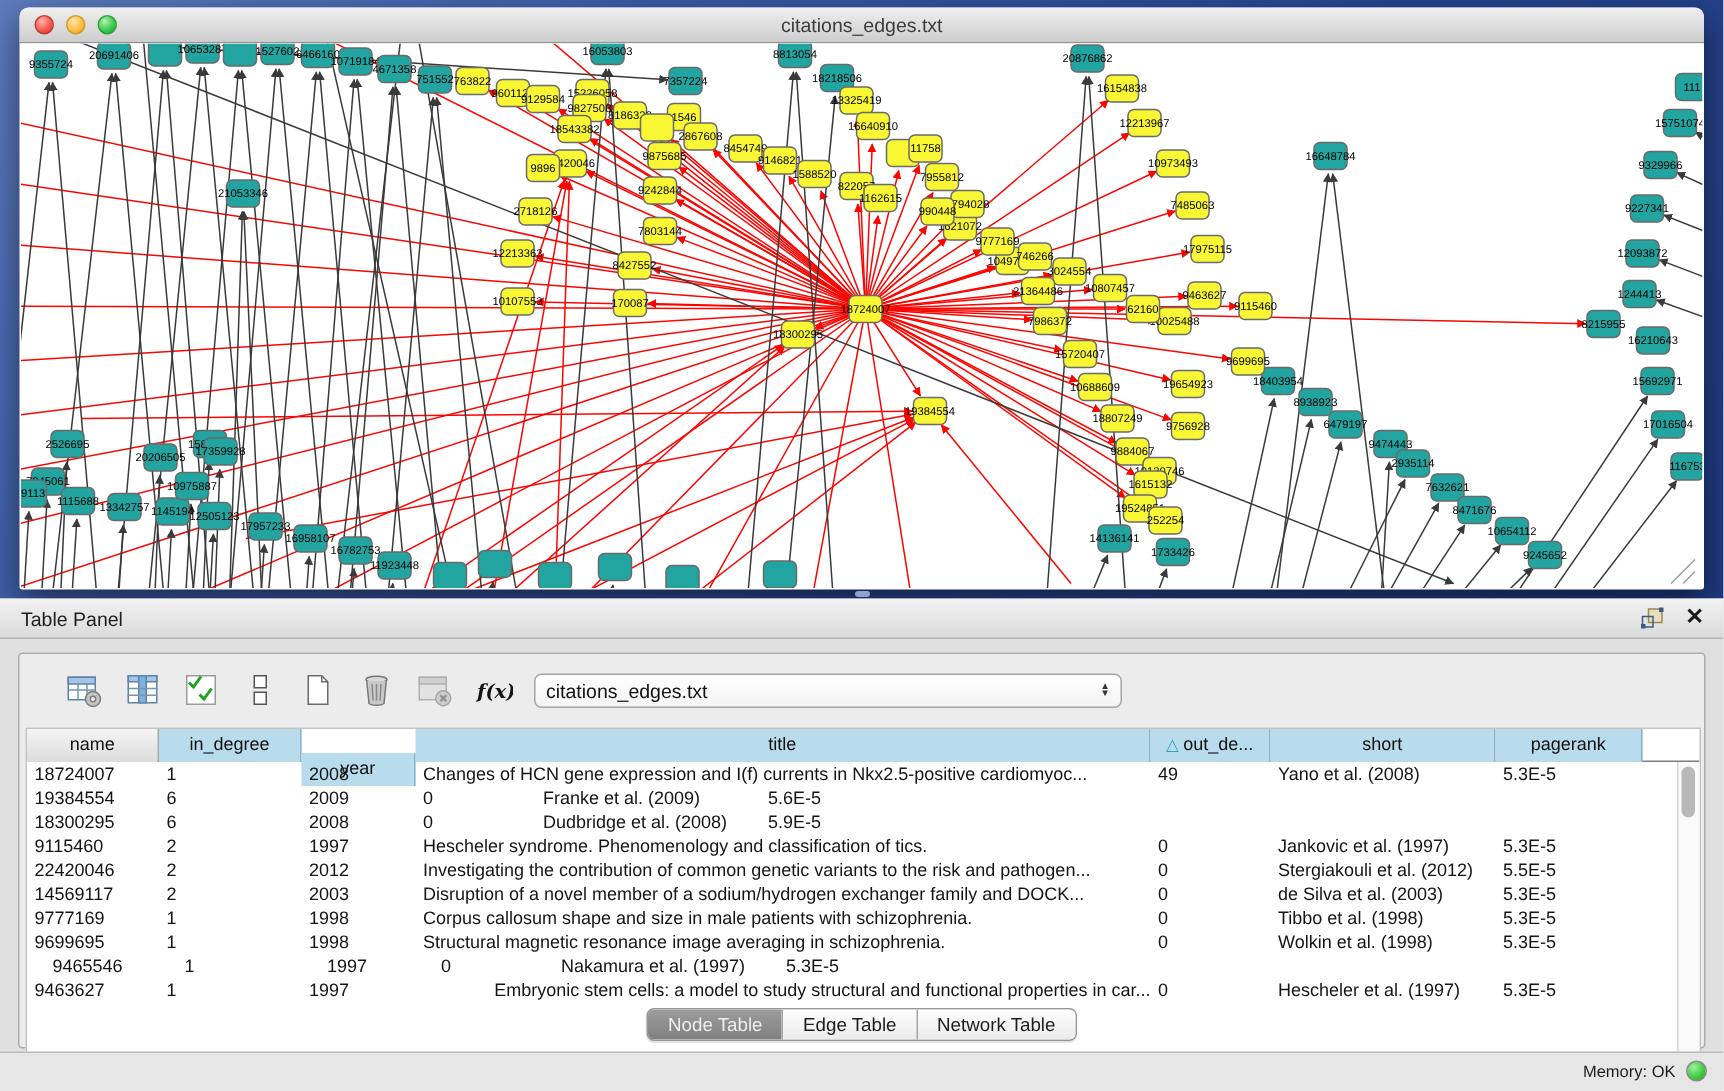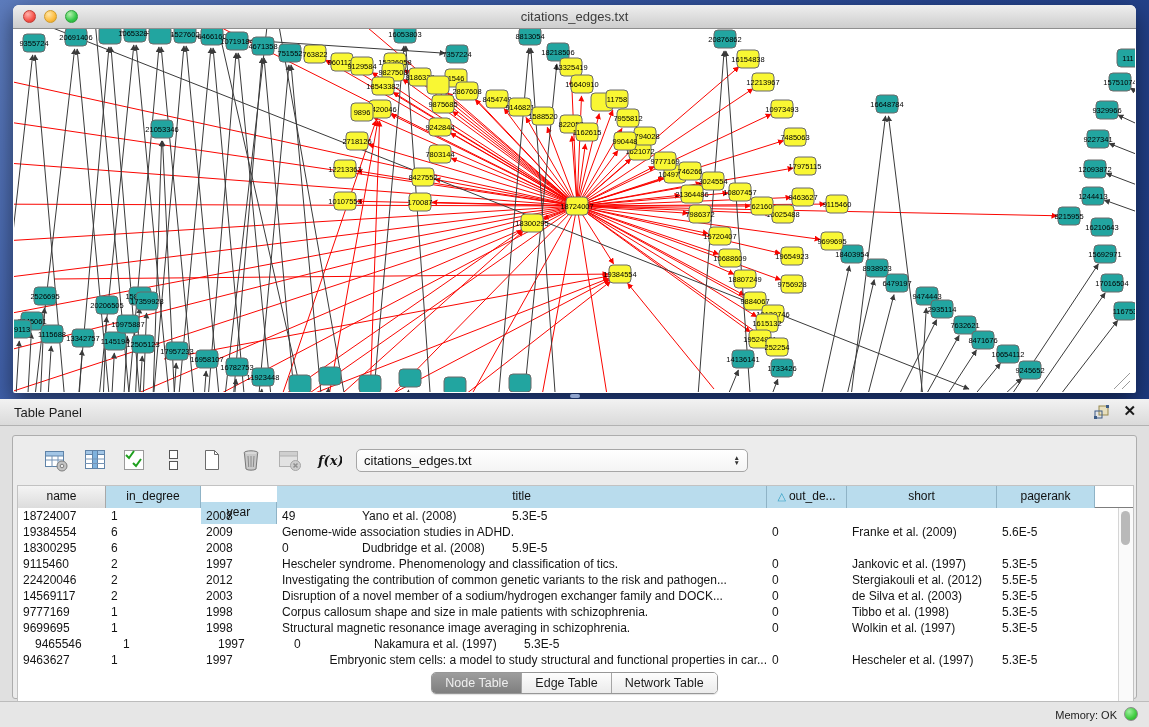--- a/index.html
+++ b/index.html
@@ -857,29 +857,29 @@
           <div class="th" style="width: 490px;"><span>title</span></div>
           <div class="th" style="width: 80px;"><span class="sort-tri">△</span><span>out_de...</span></div>
           <div class="th" style="width: 150px;"><span>short</span></div>
           <div class="th" style="width: 98px;"><span>pagerank</span></div>
         </div>
       <div id="tbody">
           <div class="tr">
             <div class="td" style="width: 88px;">18724007</div>
             <div class="td" style="width: 95px;">1</div>
             <div class="td" style="width: 76px;">2008</div>
+            <div class="td" style="width: 490px;">Changes of HCN gene expression and I(f) currents in Nkx2.5-positive cardiomyoc...</div>
             <div class="td" style="width: 80px;">49</div>
             <div class="td" style="width: 150px;">Yano et al. (2008)</div>
             <div class="td" style="width: 98px;">5.3E-5</div>
           </div>
           <div class="tr">
             <div class="td" style="width: 88px;">19384554</div>
             <div class="td" style="width: 95px;">6</div>
             <div class="td" style="width: 76px;">2009</div>
-            <div class="td" style="width: 490px;">Genome-wide association studies in ADHD.</div>
             <div class="td" style="width: 80px;">0</div>
             <div class="td" style="width: 150px;">Franke et al. (2009)</div>
             <div class="td" style="width: 98px;">5.6E-5</div>
           </div>
           <div class="tr">
             <div class="td" style="width: 88px;">18300295</div>
             <div class="td" style="width: 95px;">6</div>
             <div class="td" style="width: 76px;">2008</div>
             <div class="td" style="width: 80px;">0</div>
             <div class="td" style="width: 150px;">Dudbridge et al. (2008)</div>
@@ -920,21 +920,21 @@
             <div class="td" style="width: 80px;">0</div>
             <div class="td" style="width: 150px;">Tibbo et al. (1998)</div>
             <div class="td" style="width: 98px;">5.3E-5</div>
           </div>
           <div class="tr">
             <div class="td" style="width: 88px;">9699695</div>
             <div class="td" style="width: 95px;">1</div>
             <div class="td" style="width: 76px;">1998</div>
             <div class="td" style="width: 490px;">Structural magnetic resonance image averaging in schizophrenia.</div>
             <div class="td" style="width: 80px;">0</div>
-            <div class="td" style="width: 150px;">Wolkin et al. (1997)</div>
+            <div class="td" style="width: 150px;">Wolkin et al. (1998)</div>
             <div class="td" style="width: 98px;">5.3E-5</div>
           </div>
           <div class="tr">
             <div class="td" style="width: 88px; margin-left: 12px;">9465546</div>
             <div class="td" style="width: 95px;">1</div>
             <div class="td" style="width: 76px;">1997</div>
             <div class="td" style="width: 80px;">0</div>
             <div class="td" style="width: 150px;">Nakamura et al. (1997)</div>
             <div class="td" style="width: 98px;">5.3E-5</div>
           </div>

